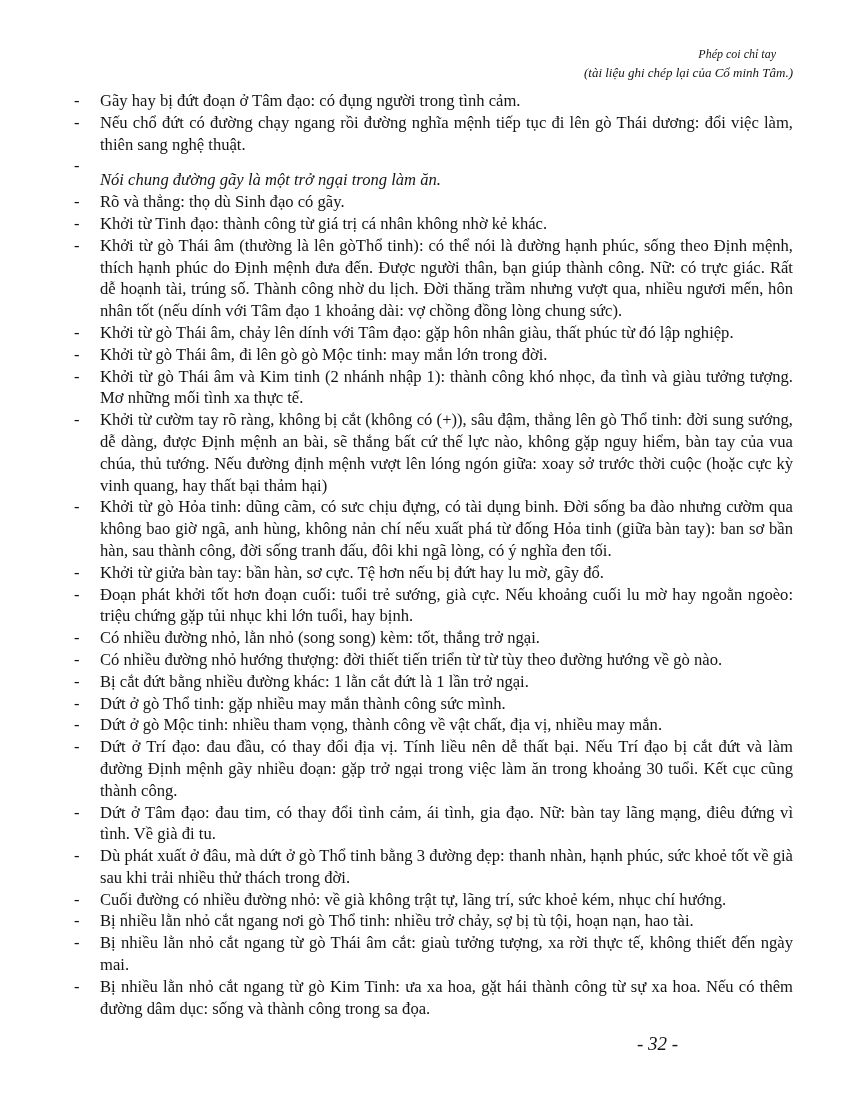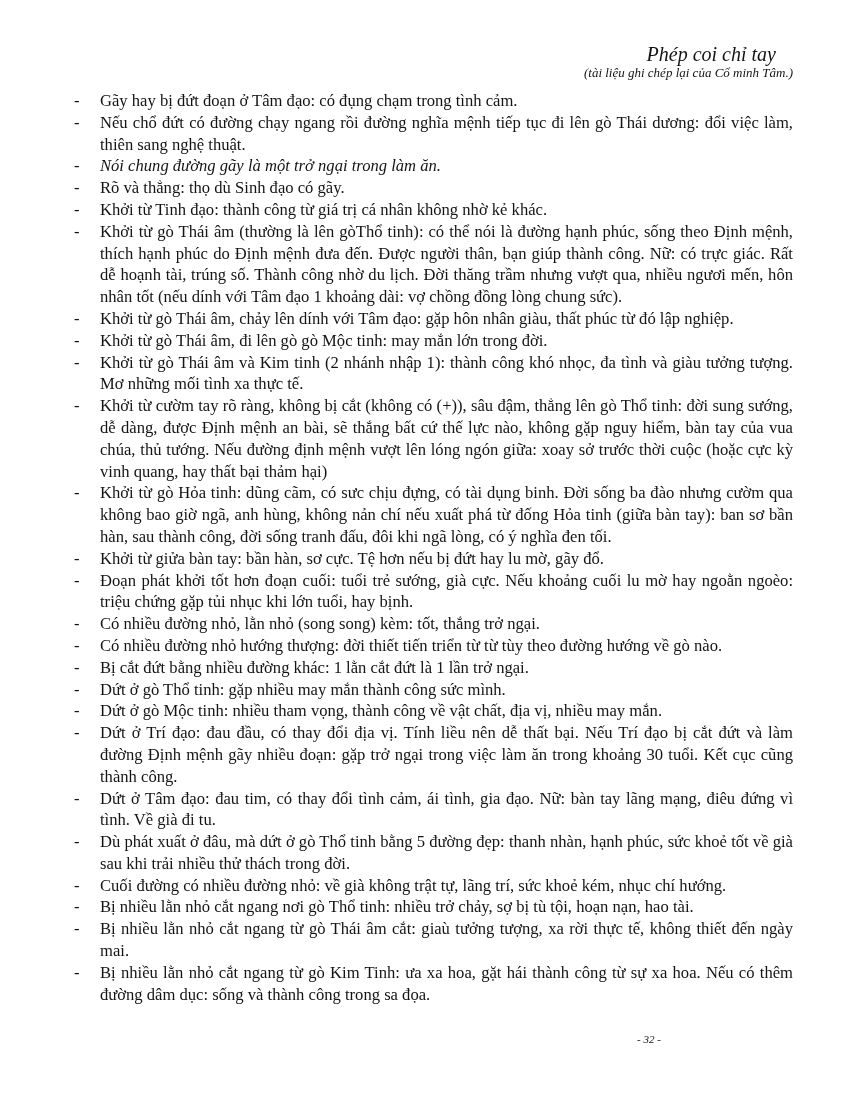--- a/index.html
+++ b/index.html
@@ -15,21 +15,21 @@
   }
   .header {
     position: absolute;
     top: 44px;
     left: 0;
     right: 57px;
     text-align: right;
     font-style: italic;
   }
   .header-title {
-    font-size: 20px;
+    font-size: 12px;
     line-height: 20px;
     padding-right: 17px;
   }
   .header-subtitle {
     font-size: 13px;
     line-height: 15px;
     margin-top: 1px;
   }
   .content {
     position: absolute;
@@ -44,42 +44,43 @@
   }
   .item .marker {
     flex: 0 0 26px;
   }
   .item .text {
     flex: 1;
     text-align: justify;
   }
   .item.italic .text {
     font-style: italic;
+    margin-top: 14px;
   }
   .footer {
     position: absolute;
     top: 1033px;
     left: 637px;
     font-style: italic;
-    font-size: 11px;
+    font-size: 19px;
   }
 </style>
 </head>
 <body>
 
 <div class="page">
   <div class="header">
     <div class="header-title">Phép coi chỉ tay</div>
     <div class="header-subtitle">(tài liệu ghi chép lại của Cổ minh Tâm.)</div>
   </div>
 
   <div class="content">
       <div class="item">
         <span class="marker">-</span>
-        <span class="text">Gãy hay bị đứt đoạn ở Tâm đạo: có đụng chạm trong tình cảm.</span>
+        <span class="text">Gãy hay bị đứt đoạn ở Tâm đạo: có đụng người trong tình cảm.</span>
       </div>
       <div class="item">
         <span class="marker">-</span>
         <span class="text">Nếu chổ đứt có đường chạy ngang rồi đường nghĩa mệnh tiếp tục đi lên gò Thái dương: đổi việc làm, thiên sang nghệ thuật.</span>
       </div>
       <div class="item italic">
         <span class="marker">-</span>
         <span class="text">Nói chung đường gãy là một trở ngại trong làm ăn.</span>
       </div>
       <div class="item">
@@ -145,21 +146,21 @@
       <div class="item">
         <span class="marker">-</span>
         <span class="text">Dứt ở Trí đạo: đau đầu, có thay đổi địa vị. Tính liều nên dễ thất bại. Nếu Trí đạo bị cắt đứt và làm đường Định mệnh gãy nhiều đoạn: gặp trở ngại trong việc làm ăn trong khoảng 30 tuổi. Kết cục cũng thành công.</span>
       </div>
       <div class="item">
         <span class="marker">-</span>
         <span class="text">Dứt ở Tâm đạo: đau tim, có thay đổi tình cảm, ái tình, gia đạo. Nữ: bàn tay lãng mạng, điêu đứng vì tình. Về già đi tu.</span>
       </div>
       <div class="item">
         <span class="marker">-</span>
-        <span class="text">Dù phát xuất ở đâu, mà dứt ở gò Thổ tinh bằng 5 đường đẹp: thanh nhàn, hạnh phúc, sức khoẻ tốt về già sau khi trải nhiều thử thách trong đời.</span>
+        <span class="text">Dù phát xuất ở đâu, mà dứt ở gò Thổ tinh bằng 3 đường đẹp: thanh nhàn, hạnh phúc, sức khoẻ tốt về già sau khi trải nhiều thử thách trong đời.</span>
       </div>
       <div class="item">
         <span class="marker">-</span>
         <span class="text">Cuối đường có nhiều đường nhỏ: về già không trật tự, lãng trí, sức khoẻ kém, nhục chí hướng.</span>
       </div>
       <div class="item">
         <span class="marker">-</span>
         <span class="text">Bị nhiều lằn nhỏ cắt ngang nơi gò Thổ tinh: nhiều trở chảy, sợ bị tù tội, hoạn nạn, hao tài.</span>
       </div>
       <div class="item">

